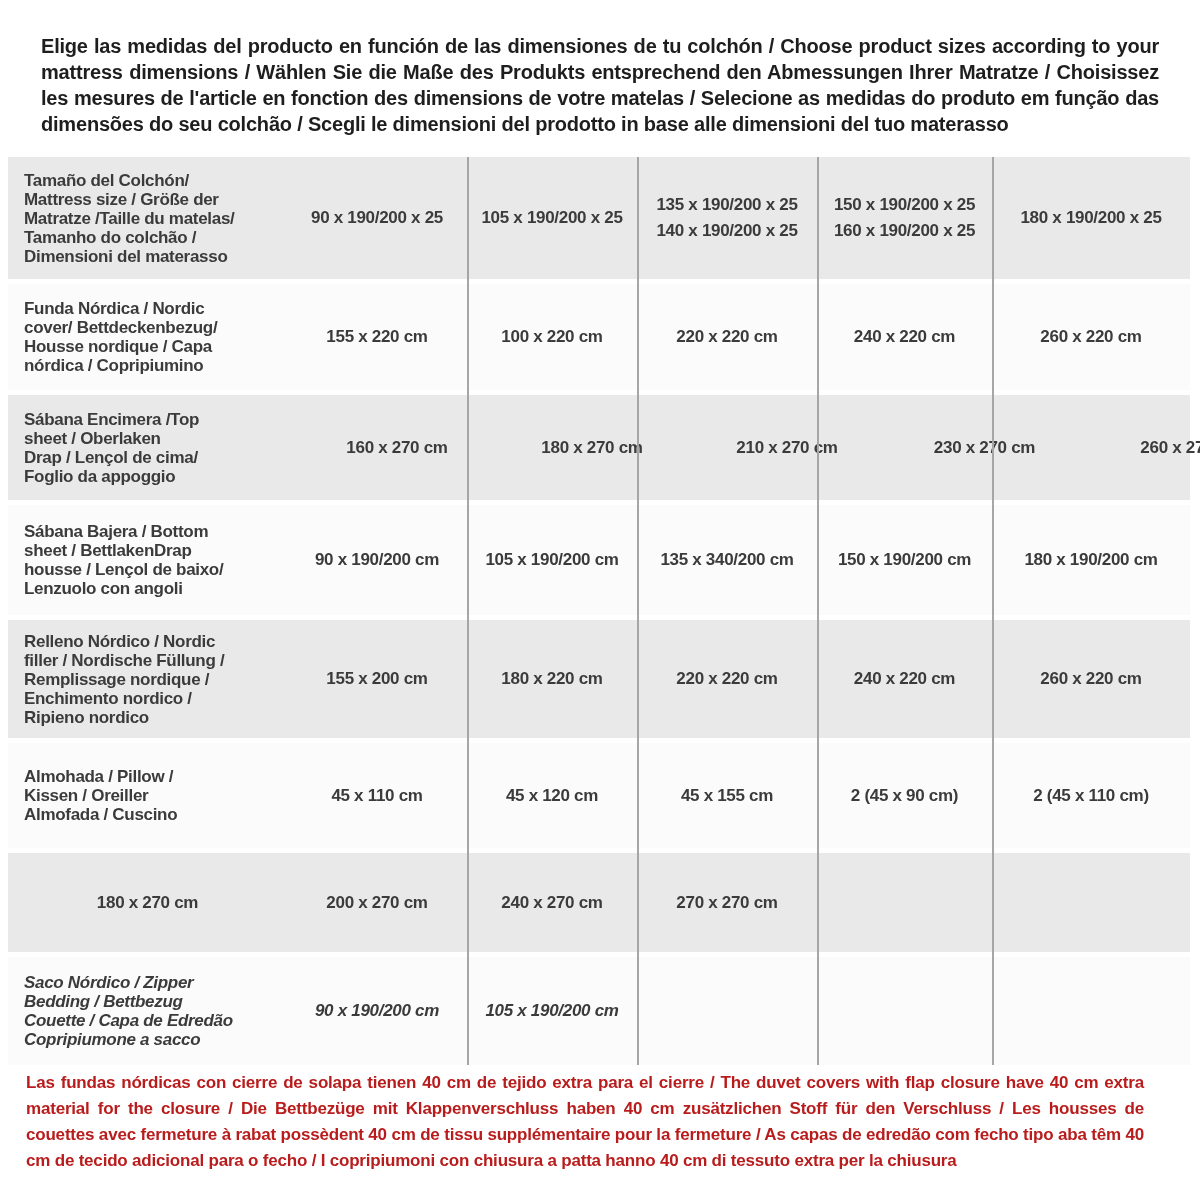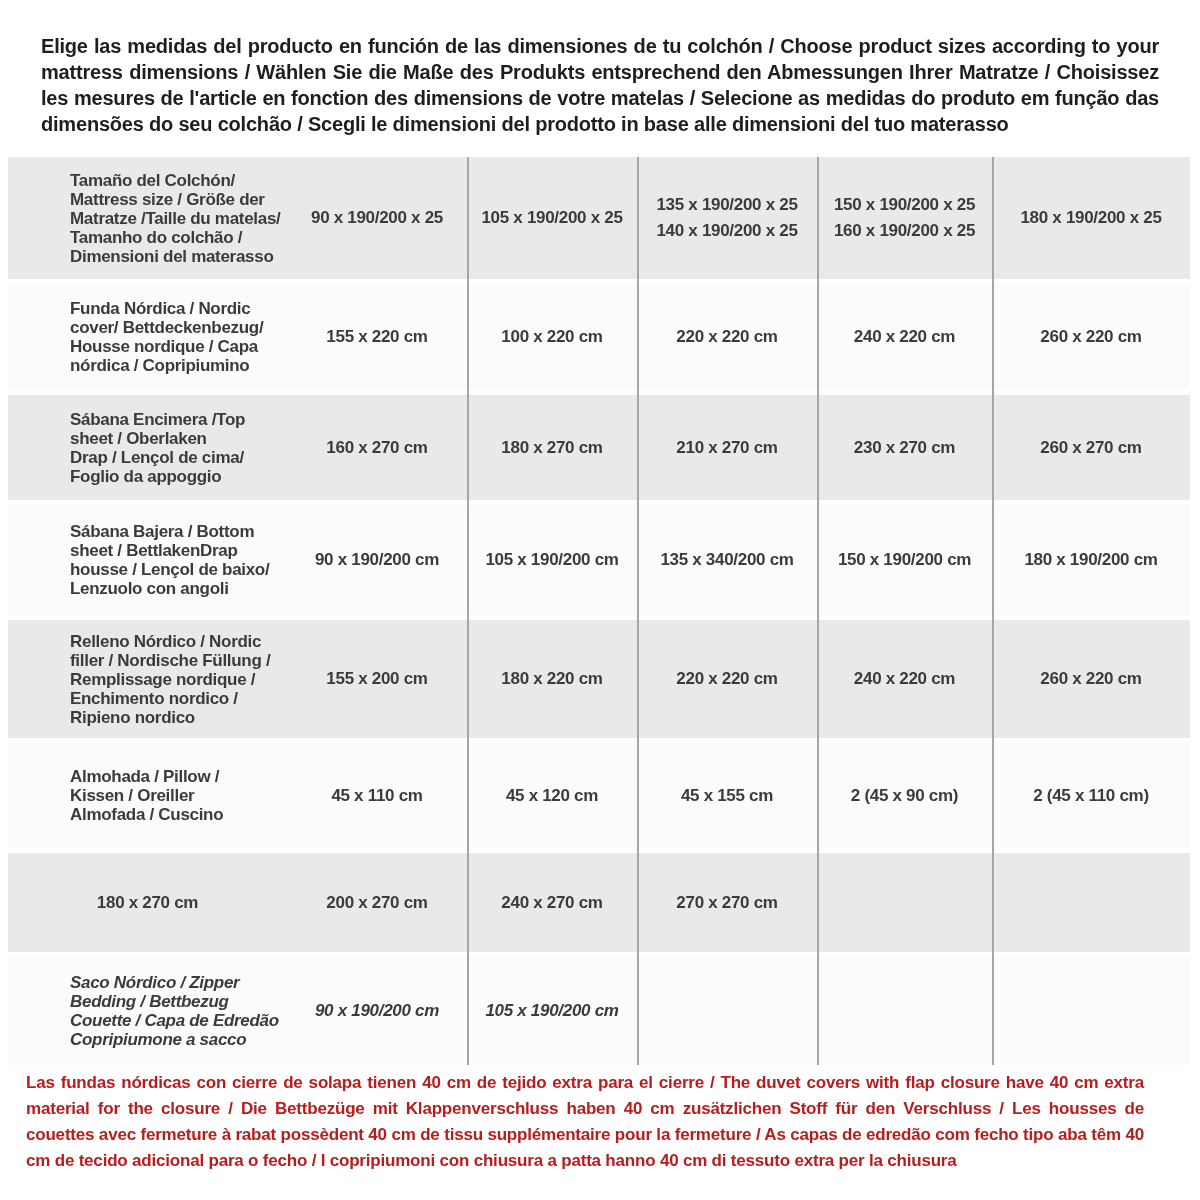--- a/index.html
+++ b/index.html
@@ -48,40 +48,39 @@
   }
   .t-row {
     display: grid;
     grid-template-columns: 279px 180px 170px 180px 175px 198px;
     margin-bottom: 5px;
   }
   .t-row.grey  { background: var(--row-grey); }
   .t-row.light { background: var(--row-light); }
   .r1 { height: 122px; }
   .r2 { height: 106px; }
-  .r3 { height: 105px; }
+  .r3 { height: 105px; gap: 20px; }
   .r4 { height: 110px; }
   .r5 { height: 118px; }
   .r6 { height: 105px; }
   .r7 { height: 99px;  }
   .r8 { height: 108px; margin-bottom: 0; font-style: italic; }
   .cell {
     display: flex;
     align-items: center;
     color: var(--table-text);
     font-size: 17px;
     letter-spacing: -0.3px;
     white-space: pre-line;
   }
   .cell.label {
     justify-content: flex-start;
-    padding-left: 32px;
+    padding-left: 16px;
     line-height: 19px;
     text-align: left;
-    margin-left: 30px;
   }
   .cell.val {
     justify-content: center;
     text-align: center;
     line-height: 26px;
   }
   .vline {
     position: absolute;
     top: 0;
     bottom: 0;

